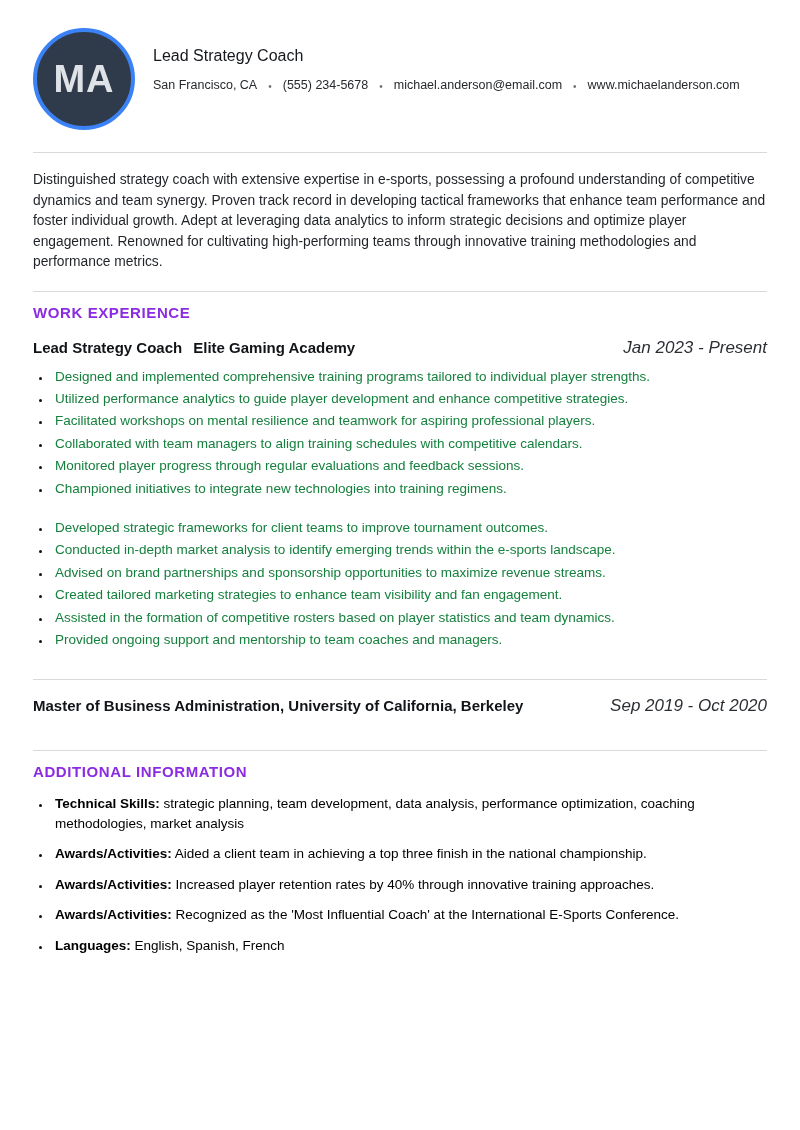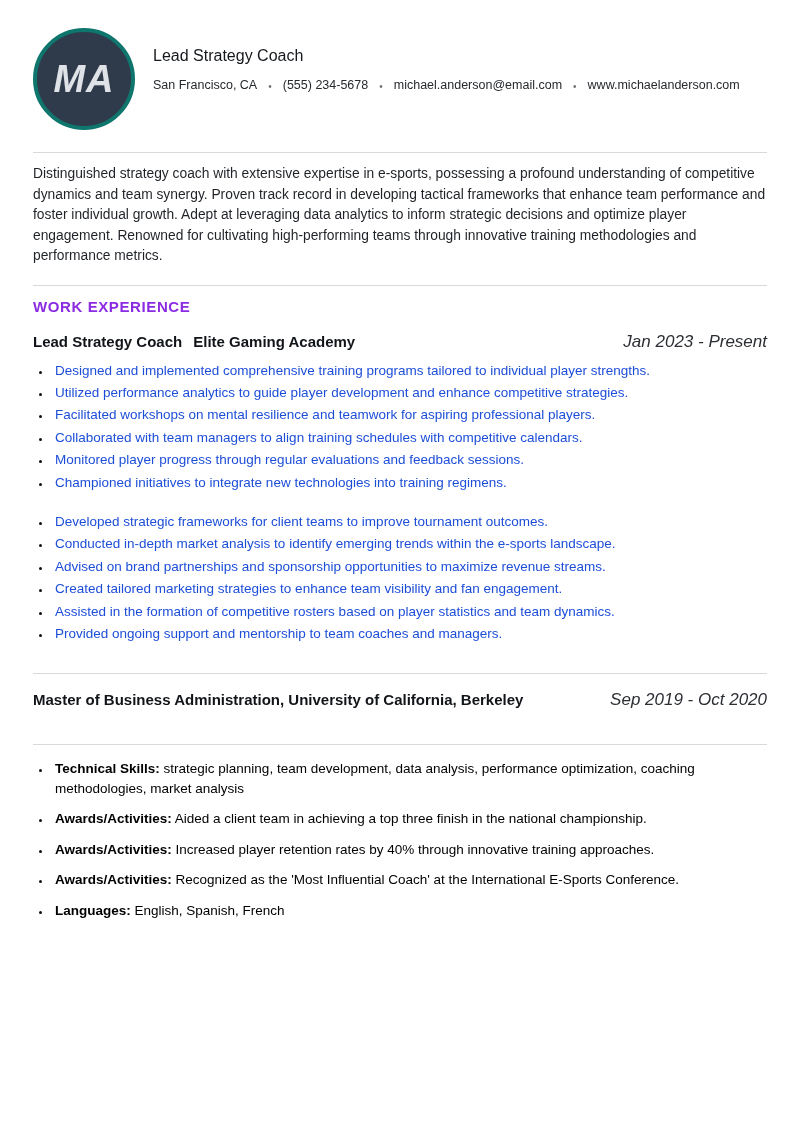--- a/index.html
+++ b/index.html
@@ -22,26 +22,25 @@
     display: flex;
     align-items: flex-start;
     gap: 18px;
     margin-bottom: 22px;
   }
   .avatar {
     width: 102px;
     height: 102px;
     border-radius: 50%;
     background: #2f3b4b;
-    border: 4px solid #0f766e;
+    border: 4px solid #3b82f6;
     display: flex;
     align-items: center;
     justify-content: center;
     flex: 0 0 auto;
-    font-style: italic;
   }
   .avatar span {
     color: #dfe3e8;
     font-size: 38px;
     font-weight: 600;
     letter-spacing: 1px;
   }
   .header-text { padding-top: 10px; }
   .name {
     color: #8b2be2;
@@ -77,21 +76,21 @@
   }
   .section-heading {
     color: #8b2be2;
     font-size: 15px;
     font-weight: 800;
     letter-spacing: 0.6px;
     margin: 12px 0 0 0;
   }
   .summary-section .rule { margin-top: 12px; }
   .summary-text {
-    margin-top: 11px;
+    margin-top: 17px;
     font-size: 13.8px;
     line-height: 20.5px;
     color: #1f2328;
   }
 
   
   .work-section .rule { margin-top: 18px; }
   .job { margin-top: 17px; }
   .job-header {
     display: flex;
@@ -111,21 +110,21 @@
     white-space: nowrap;
   }
   ul.bullets {
     margin-top: 8px;
     padding-left: 19px;
     list-style: disc outside;
   }
   ul.bullets li {
     font-size: 13.5px;
     line-height: 22.4px;
-    color: #1d4ed8;
+    color: #15803d;
     padding-left: 3px;
   }
   ul.bullets li::marker { color: #111; font-size: 11px; }
 
   
   .education-section { margin-top: 28px; }
   .edu-row {
     display: flex;
     justify-content: space-between;
     align-items: baseline;
@@ -220,20 +219,21 @@
   <section class="education-section">
     <hr class="rule">
     <div class="edu-row">
       <span class="edu-degree">Master of Business Administration, University of California, Berkeley</span>
       <span class="dates">Sep 2019 - Oct 2020</span>
     </div>
   </section>
 
   <section class="additional-section">
     <hr class="rule">
+    <h2 class="section-heading">ADDITIONAL INFORMATION</h2>
     <ul class="add-list">
       <li><span class="add-label">Technical Skills:</span> <span>strategic planning, team development, data analysis, performance optimization, coaching methodologies, market analysis</span></li>
       <li><span class="add-label">Awards/Activities:</span> <span>Aided a client team in achieving a top three finish in the national championship.</span></li>
       <li><span class="add-label">Awards/Activities:</span> <span>Increased player retention rates by 40% through innovative training approaches.</span></li>
       <li><span class="add-label">Awards/Activities:</span> <span>Recognized as the 'Most Influential Coach' at the International E-Sports Conference.</span></li>
       <li><span class="add-label">Languages:</span> <span>English, Spanish, French</span></li>
     </ul>
   </section>
 
 </div>

